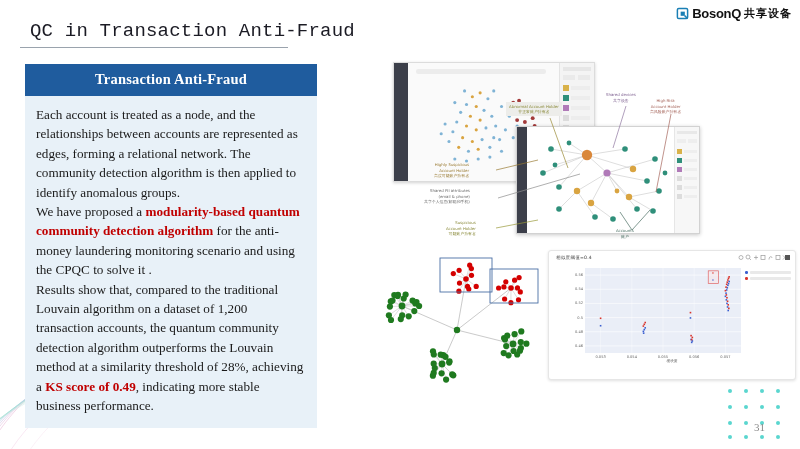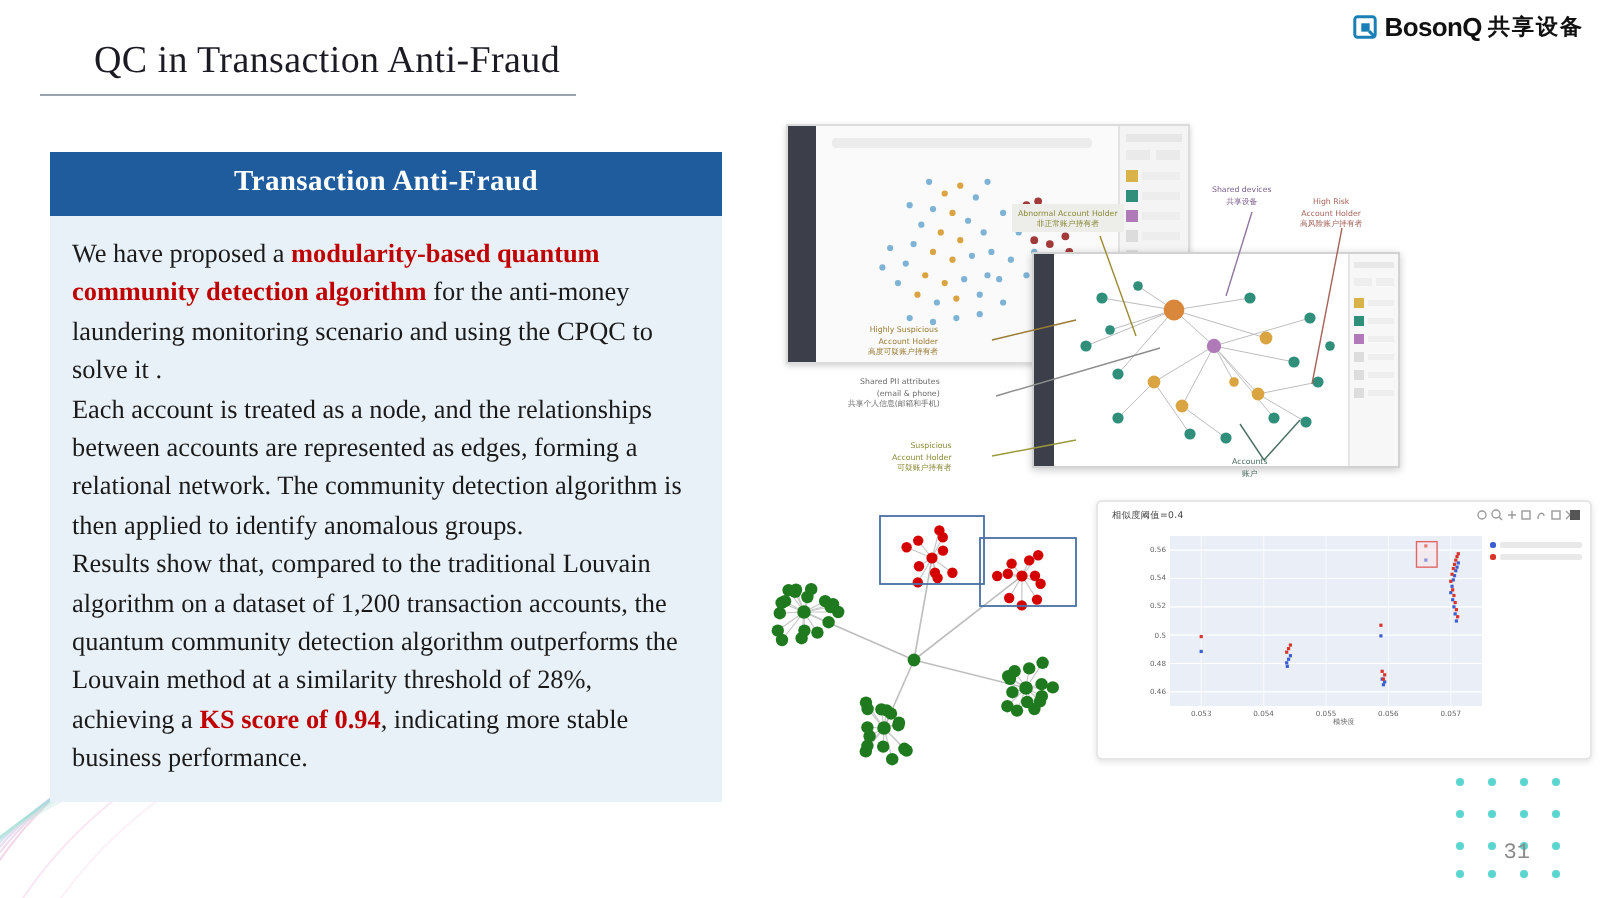--- a/index.html
+++ b/index.html
@@ -20,26 +20,26 @@
   .hline{position:absolute;left:20px;top:47px;width:268px;height:1px;background:#9aa3ad;}
 
   
   .logo{position:absolute;right:8px;top:3px;height:20px;display:flex;align-items:center;gap:3px;}
   .logo-mark{width:13px;height:13px;position:relative;}
   .logo-text{font-family:"Liberation Sans", sans-serif;font-weight:bold;font-size:13px;color:#111;letter-spacing:-.3px;line-height:1;text-align:center;}
   .logo-cn{font-family:"DejaVu Sans", sans-serif;font-weight:bold;font-size:11px;color:#111;letter-spacing:1px;line-height:1;}
 
   
   .page-title{
-    position:absolute;left:47px;top:20px;
-    font-size:19px;color:#1b1b24;letter-spacing:.2px;white-space:nowrap;
+    position:absolute;left:30px;top:20px;
+    font-size:19px;color:#1b1b24;letter-spacing:.2px;white-space:nowrap;font-family:Liberation Mono, monospace;
   }
 
   
-  .card{position:absolute;left:25px;top:76px;width:336px;}
+  .card{position:absolute;left:25px;top:64px;width:292px;}
   .card-head{
     background:#1f5c9e;color:#ffffff;text-align:center;
     font-weight:bold;font-size:14.5px;padding:7px 0 8px;letter-spacing:.2px;
   }
   .card-body{
     background:#e8f1f8;color:#1a1a1a;
     padding:9px 11px 12px 11px;font-size:13.2px;line-height:1.47;
     min-height:255px;
   }
   .card-body p{margin:0 0 0 0;text-align:left;}
@@ -90,21 +90,21 @@
   .legend-dot{width:2.5px;height:2.5px;border-radius:50%;}
   .legend-label{background:#e9e9e9;height:3px;flex:1;border-radius:1px;}
   .ytick{position:absolute;right:100%;margin-right:2px;transform:translateY(-50%);
     font-family:"DejaVu Sans",sans-serif;font-size:3.6px;color:#666;white-space:nowrap;}
   .xtick{position:absolute;top:100%;margin-top:2px;transform:translateX(-50%);
     font-family:"DejaVu Sans",sans-serif;font-size:3.6px;color:#666;white-space:nowrap;}
   .xlabel{position:absolute;left:50%;top:108px;transform:translateX(-50%);
     font-family:"DejaVu Sans",sans-serif;font-size:3.6px;color:#666;}
 
   
-  .pagenum{position:absolute;right:35px;bottom:16px;font-family:Liberation Mono, monospace;
+  .pagenum{position:absolute;right:35px;bottom:16px;font-family:Liberation Serif, serif;
     font-size:11px;color:#8a8a8a;}
 </style>
 </head>
 <body>
 
 <div class="slide">
 
   <svg class="deco deco-tl" viewBox="0 0 300 190">
     <g fill="none" stroke-width="1">
       <path d="M-20,188 C20,120 80,60 170,18" stroke="#e7b7d8" opacity=".75"></path>
@@ -170,23 +170,23 @@
     <span class="logo-text">BosonQ</span>
     <span class="logo-cn">共享设备</span>
   </div>
 
   <div class="page-title">QC in Transaction Anti-Fraud</div>
   <div class="hline"></div>
 
   <div class="card">
     <div class="card-head">Transaction Anti-Fraud</div>
     <div class="card-body">
+      <p><span>Each account is treated as a node, and the relationships between accounts are represented as edges, forming a relational network. The community detection algorithm is then applied to identify anomalous groups.</span></p>
       <p><span>We have proposed a </span><span class="hl">modularity-based quantum community detection algorithm</span><span> for the anti-money laundering monitoring scenario and  using the CPQC to solve it .</span></p>
-      <p><span>Each account is treated as a node, and the relationships between accounts are represented as edges, forming a relational network. The community detection algorithm is then applied to identify anomalous groups.</span></p>
-      <p><span>Results show that, compared to the traditional Louvain algorithm on a dataset of 1,200 transaction accounts, the quantum community detection algorithm outperforms the Louvain method at a similarity threshold of 28%, achieving a </span><span class="hl">KS score of 0.94</span><span>, indicating more stable business performance.</span></p>
+      <p><span>Results show that, compared to the traditional Louvain algorithm on a dataset of 1,200 transaction accounts, the quantum community detection algorithm outperforms the Louvain method at a similarity threshold of 28%, achieving a </span><span class="hl">KS score of 0.49</span><span>, indicating more stable business performance.</span></p>
     </div>
   </div>
 
   <div class="panel">
 
     <div class="dash1">
       <div class="rail"></div>
       <div class="searchbar"></div>
       <div class="sidepanel">
         <svg viewBox="0 0 34 118" width="34" height="118">

